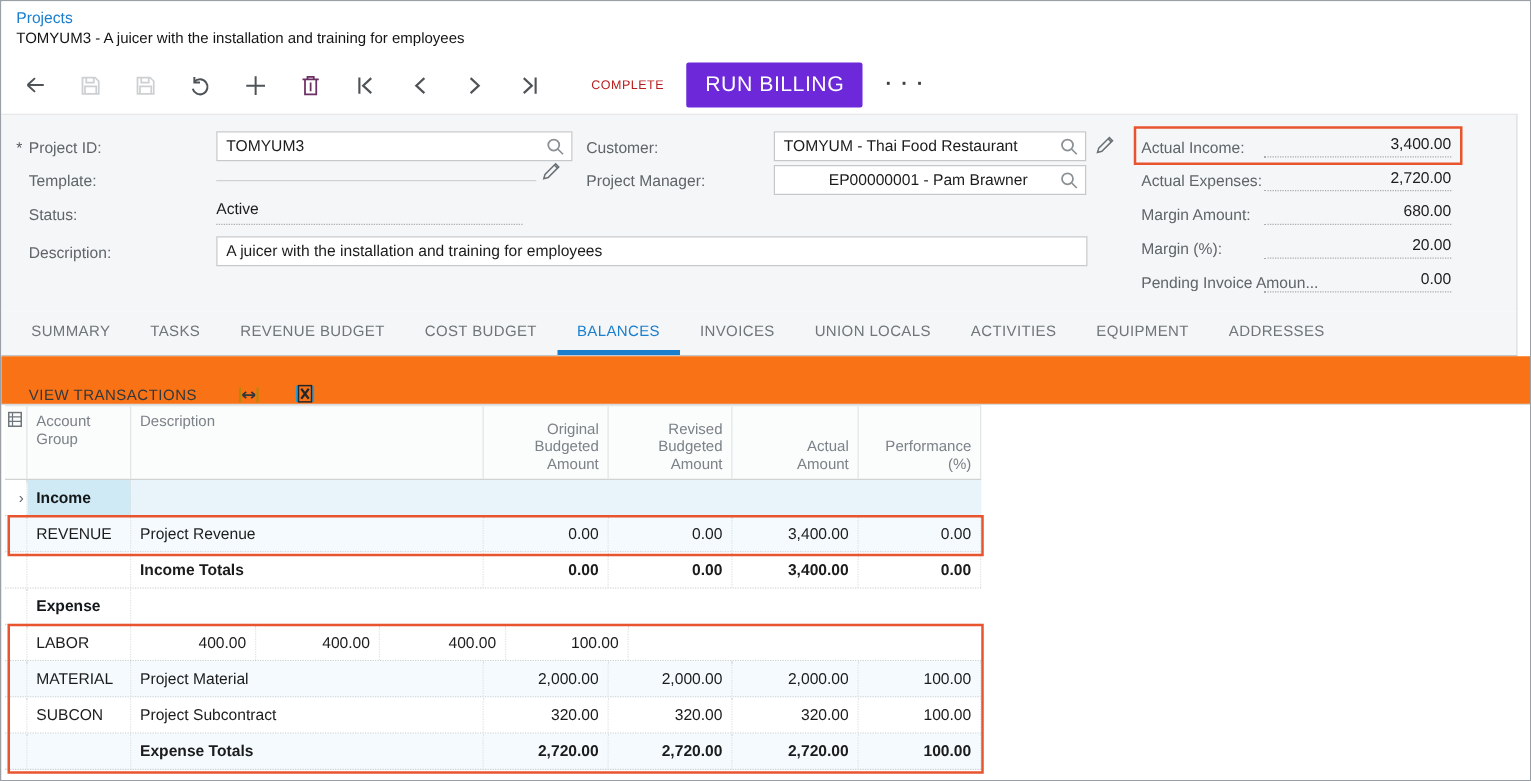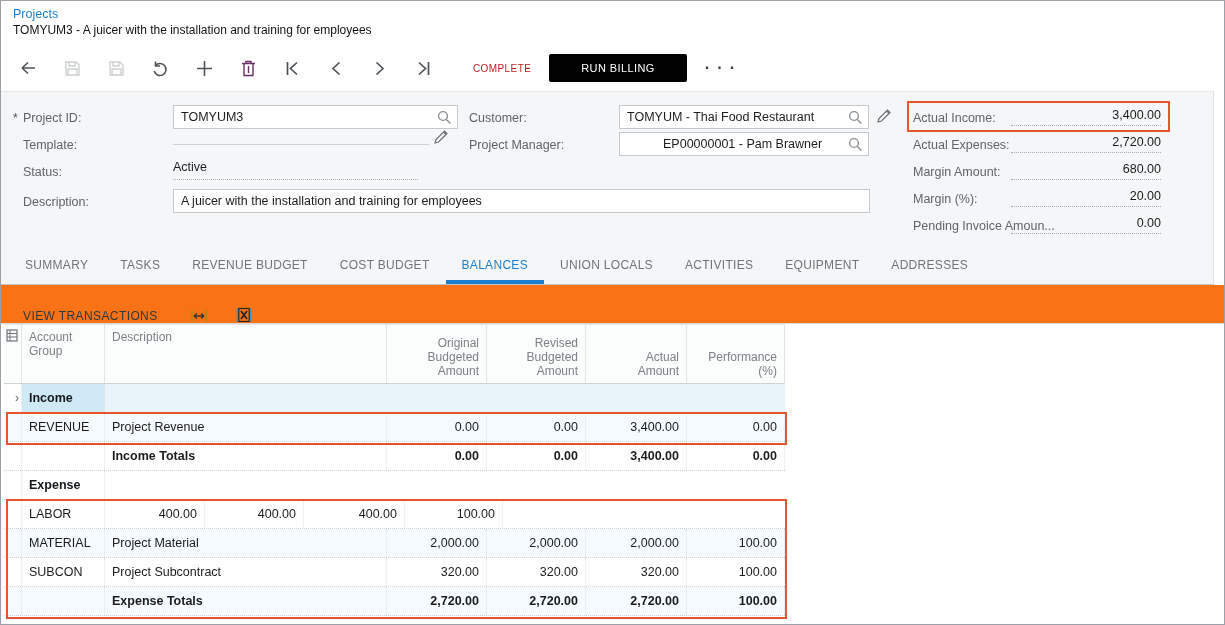--- a/index.html
+++ b/index.html
@@ -10,21 +10,21 @@
   
   .topbar { position:absolute; top:0; left:0; right:0; height:90px; background:#fff; }
   .breadcrumb { position:absolute; top:6px; left:12px; font-size:12.5px; color:#1b7fce; cursor:pointer; }
   .page-title { position:absolute; top:22px; left:12px; font-size:12px; color:#141414; }
   .toolbar { position:absolute; top:50px; left:12px; right:8px; height:34px; display:flex; align-items:center; }
   .tbtn { display:flex; align-items:center; justify-content:center; width:30px; height:30px;
           margin-right:14px; cursor:pointer; }
   .tbtn svg { display:block; }
   .tbtn.disabled { cursor:default; }
   .txt-btn { font-size:10px; color:#b91c1c; letter-spacing:.4px; padding:8px 12px; margin:0 6px 0 8px; cursor:pointer; }
-  .green-btn { font-size:11px; color:#fff; background:#000000; padding:8px 32px; border:none;
+  .green-btn { font-size:17px; color:#fff; background:#6d28d9; padding:8px 15px; border:none;
                border-radius:2px; letter-spacing:.4px; cursor:pointer; margin-right:10px; }
   .more-dots { font-size:16px; color:#3c4043; letter-spacing:2px; padding:0 8px; cursor:pointer; font-weight:bold; }
 
   
   .form-area { position:absolute; top:90px; left:0; width:1213px; height:158px; background:#f4f6f7;
                border-top:1px solid #e6e8e9; border-right:1px solid #dcdfe0; }
   .flabel { position:absolute; font-size:12.5px; color:#5f6568; }
   .req-star { position:absolute; font-size:12.5px; color:#50555a; }
   .fbox { position:absolute; height:24px; background:#fff; border:1px solid #c6c9cb;
           font-size:12.5px; color:#1c1c1c; display:flex; align-items:center; padding:0 24px 0 7px; }
@@ -217,20 +217,21 @@
     <span class="sumlabel" style="left:912px; top:127px;">Pending Invoice Amoun...</span>
     <div class="sumvalue" style="left:1010px; top:124px;">0.00</div>
   </div>
 
   <div class="tabs" id="tabbar">
       <div class="tab">SUMMARY</div>
       <div class="tab">TASKS</div>
       <div class="tab">REVENUE BUDGET</div>
       <div class="tab">COST BUDGET</div>
       <div class="tab active">BALANCES</div>
+      <div class="tab">INVOICES</div>
       <div class="tab">UNION LOCALS</div>
       <div class="tab">ACTIVITIES</div>
       <div class="tab">EQUIPMENT</div>
       <div class="tab">ADDRESSES</div>
     </div>
 
   <div class="grid-toolbar">
     <div class="view-trans">VIEW TRANSACTIONS</div>
     <div class="gicon" style="margin-left:32px;">
       <svg width="18" height="14" viewBox="0 0 18 14">

